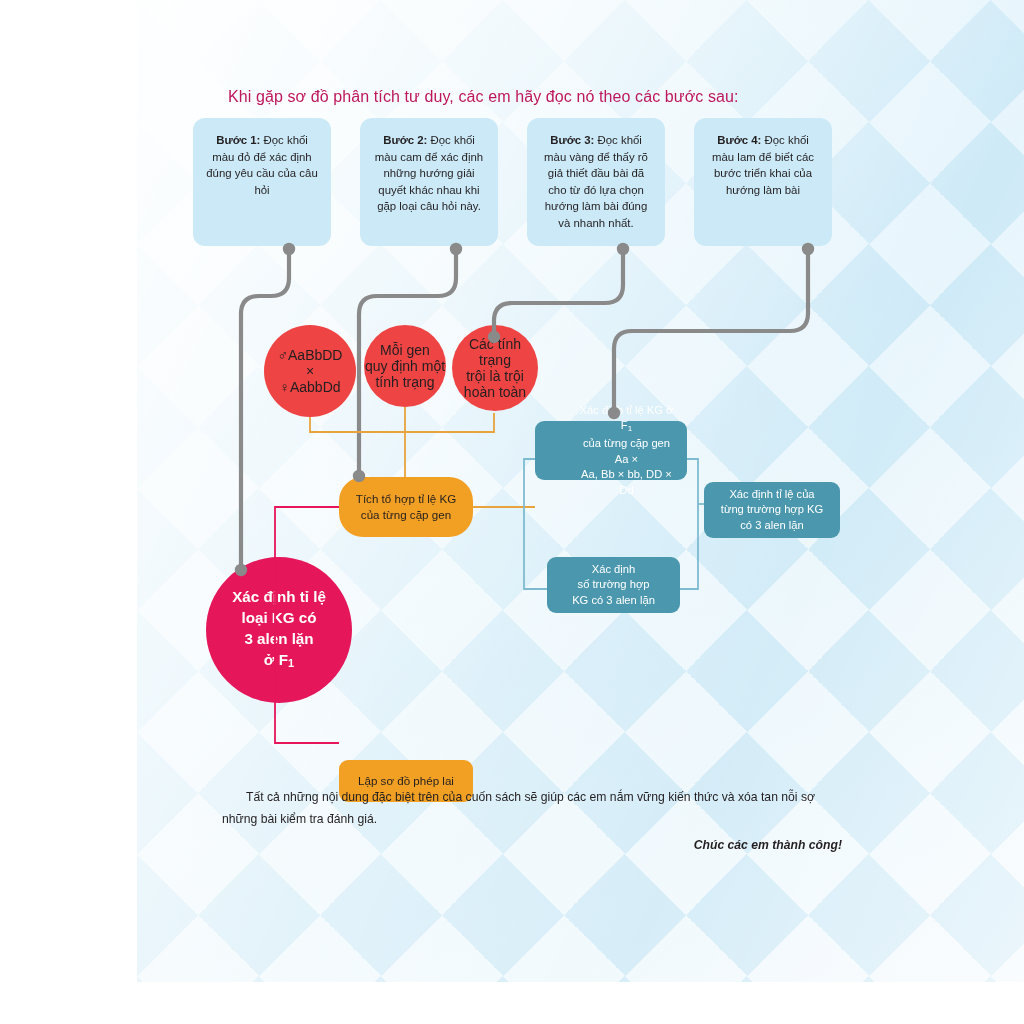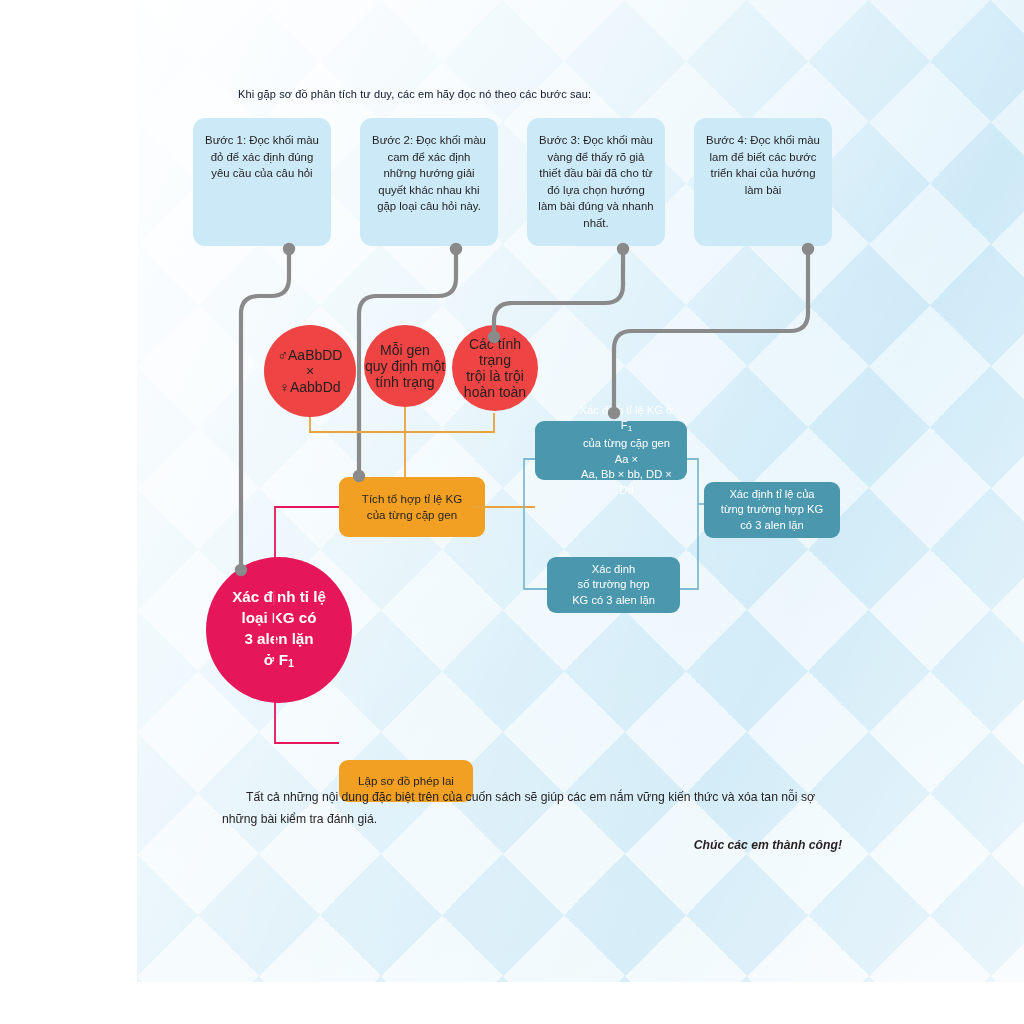--- a/index.html
+++ b/index.html
@@ -29,32 +29,32 @@
     background:linear-gradient(115deg, rgba(255,255,255,0.9) 0%, rgba(255,255,255,0.55) 35%, rgba(255,255,255,0.15) 70%, rgba(255,255,255,0.55) 100%);
     pointer-events:none;
   }
   #canvas{
     position:absolute;left:0;top:0;width:1024px;height:1024px;
     z-index:5;
   }
   svg#wires{position:absolute;left:0;top:0;width:1024px;height:1024px;z-index:6;}
 
   .intro{
-    position:absolute;left:238px;top:88px;width:640px;
-    font-size:11px;color:#0f172a;z-index:8;letter-spacing:.1px;
+    position:absolute;left:228px;top:88px;width:640px;
+    font-size:16px;color:#be185d;z-index:8;letter-spacing:.1px;
   }
 
   .step{
     position:absolute;top:118px;width:138px;height:128px;
     background:#cbe9f7;border-radius:12px;
     box-sizing:border-box;padding:14px 11px 8px;
     text-align:center;font-size:11.4px;line-height:16.6px;color:#231f20;
     z-index:8;
   }
-  .step b{font-weight:normal;}
+  .step b{font-weight:bold;}
   #step1{left:193px;}
   #step2{left:360px;}
   #step3{left:527px;}
   #step4{left:694px;}
 
   .ycirc{
     position:absolute;border-radius:50%;
     background:#ef4444;z-index:8;
     display:flex;align-items:center;justify-content:center;
     text-align:center;font-size:14px;line-height:16px;color:#231f20;
@@ -62,21 +62,21 @@
   #circ1{left:264px;top:325px;width:92px;height:92px;}
   #circ2{left:364px;top:325px;width:82px;height:82px;}
   #circ3{left:452px;top:325px;width:86px;height:86px;}
 
   .obox{
     position:absolute;background:#f2a024;border-radius:9px;z-index:8;
     display:flex;align-items:center;justify-content:center;
     text-align:center;font-size:11.6px;line-height:16px;color:#231f20;
     box-sizing:border-box;padding:6px 10px;
   }
-  #orange1{left:339px;top:477px;width:146px;height:60px;}
+  #orange1{left:339px;top:477px;width:134px;height:60px;border-radius:24px;}
   #orange2{left:339px;top:722px;width:134px;height:42px;margin-top:38px;}
 
   .tbox{
     position:absolute;background:#4b98ae;border-radius:9px;z-index:8;
     display:flex;align-items:center;justify-content:center;
     text-align:center;font-size:11.2px;line-height:15.5px;color:#ffffff;
     box-sizing:border-box;padding:5px 9px;
   }
   #teal1{left:535px;top:421px;width:152px;height:59px;padding-left:40px;}
   #teal2{left:547px;top:557px;width:133px;height:56px;text-align:center;}

